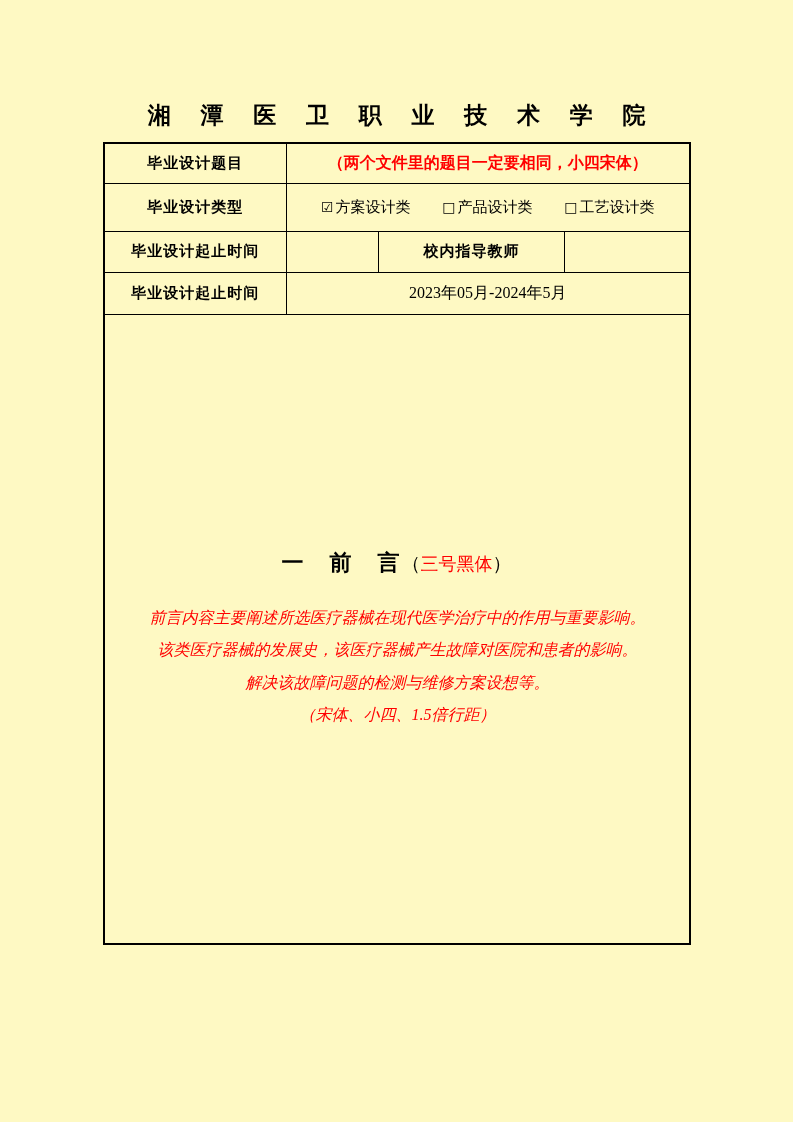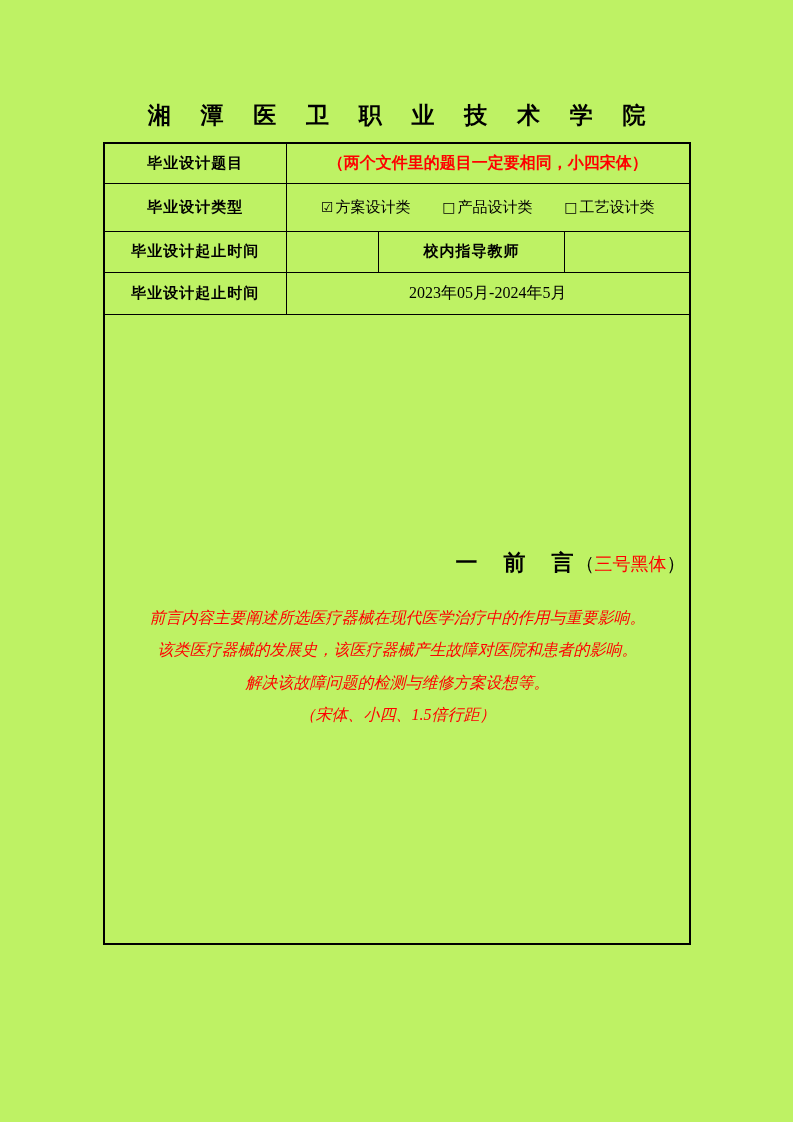--- a/index.html
+++ b/index.html
@@ -2,21 +2,21 @@
 <html><head>
 <meta charset="utf-8">
 <style>
   * { margin: 0; padding: 0; box-sizing: border-box; }
   html, body { background: #ffffff; }
   .page {
     position: relative;
     width: 793px;
     height: 1122px;
     margin: 0 auto;
-    background: #bef264;
+    background: #fef9c3;
     font-family: "Liberation Serif", "DejaVu Serif", serif;
     color: #000000;
     overflow: hidden;
   }
   .doc-title {
     padding-top: 100px;
     text-align: center;
     font-size: 23px;
     font-weight: bold;
     letter-spacing: 12px;
@@ -57,21 +57,21 @@
     font-size: 14px;
     margin-right: 2px;
   }
   td.big-cell {
     vertical-align: top;
     text-align: left;
     padding: 0;
   }
   .preface-heading {
     margin-top: 22px;
-    text-align: right;
+    text-align: center;
     white-space: nowrap;
   }
   .preface-heading-main {
     font-family: "Liberation Sans", "DejaVu Sans", sans-serif;
     font-size: 22px;
     font-weight: bold;
     letter-spacing: 2px;
   }
   .preface-heading-paren {
     font-size: 19px;

